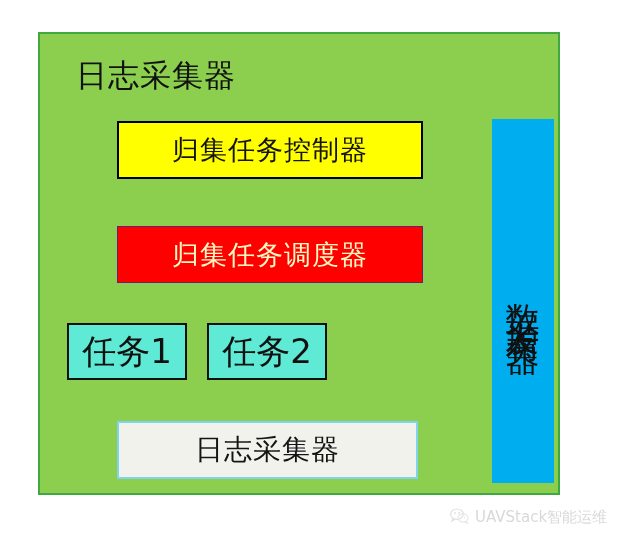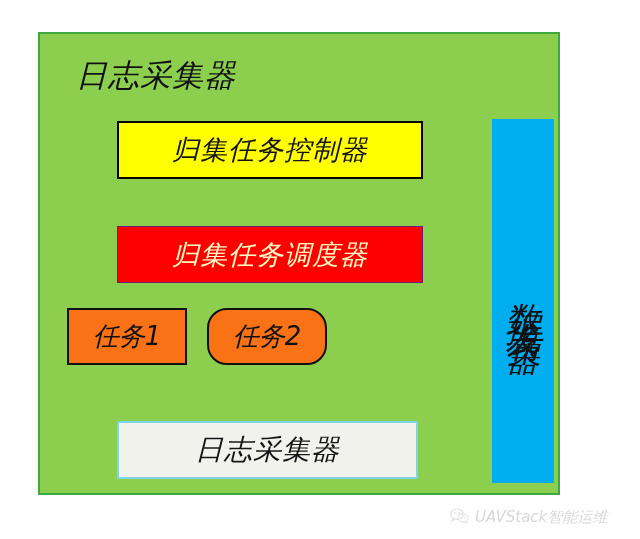--- a/index.html
+++ b/index.html
@@ -15,21 +15,20 @@
     font-family: "DejaVu Sans", "Liberation Sans", sans-serif;
   }
 
   #canvas {
     position: absolute;
     left: 0;
     top: 0;
     width: 532px;
     height: 539px;
     background: #ffffff;
-    font-style: italic;
   }
 
   
   .collector-box {
     position: absolute;
     left: 38px;
     top: 32px;
     width: 522px;
     height: 463px;
     box-sizing: border-box;
@@ -76,30 +75,30 @@
     width: 306px;
     height: 57px;
     background: #FF0000;
     border: 1px solid #701a75;
     font-size: 27px;
     color: #fef9c3;
     letter-spacing: 1px;
   }
 
   .task-box {
-    top: 274px;
+    top: 289px;
     height: 57px;
-    background: #f97316;
+    background: #5eead4;
     border: 2px solid #111111;
-    font-size: 26px;
+    font-size: 34px;
     color: #101010;
     letter-spacing: 0px;
   }
   .task-box.t1 { left: 27px;  width: 120px; }
-  .task-box.t2 { left: 167px; width: 120px; border-radius: 20px; }
+  .task-box.t2 { left: 167px; width: 120px; }
   .task-box.t3 { left: 310px; width: 117px; }
 
   .reader-box {
     left: 77px;
     top: 387px;
     width: 301px;
     height: 58px;
     background: #F2F2ED;
     border: 2px solid #7FD3EF;
     font-size: 28px;

